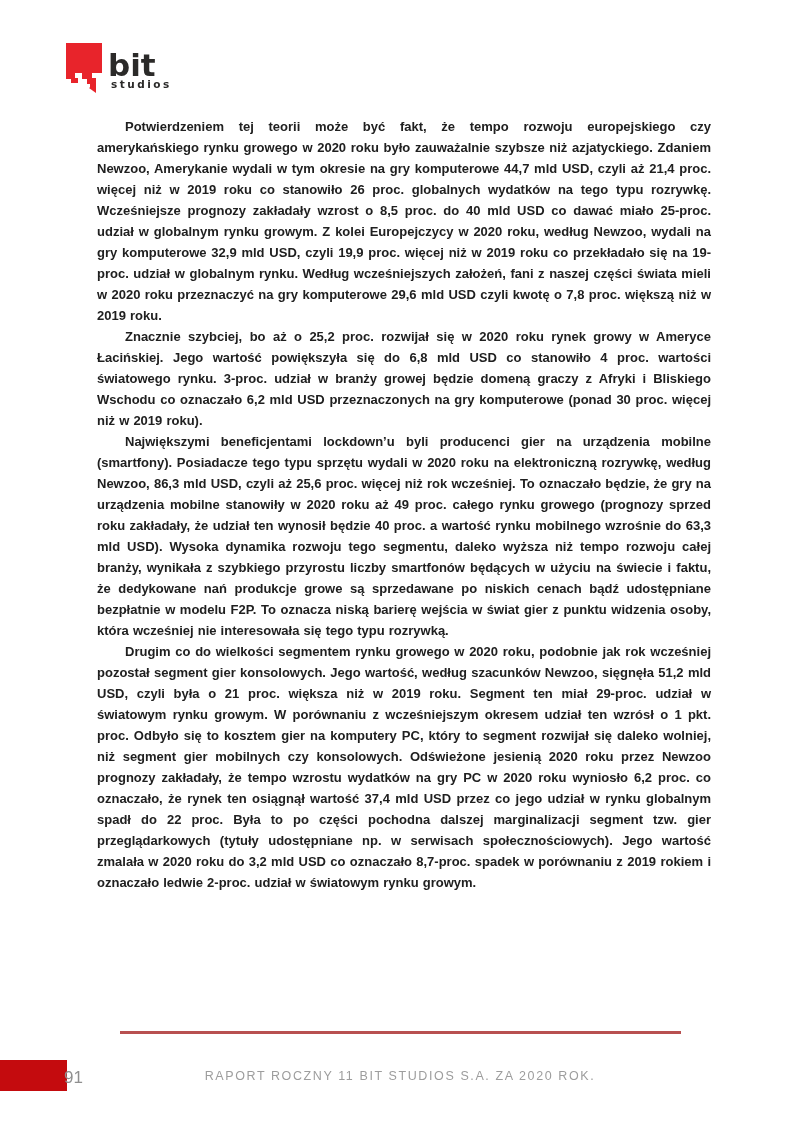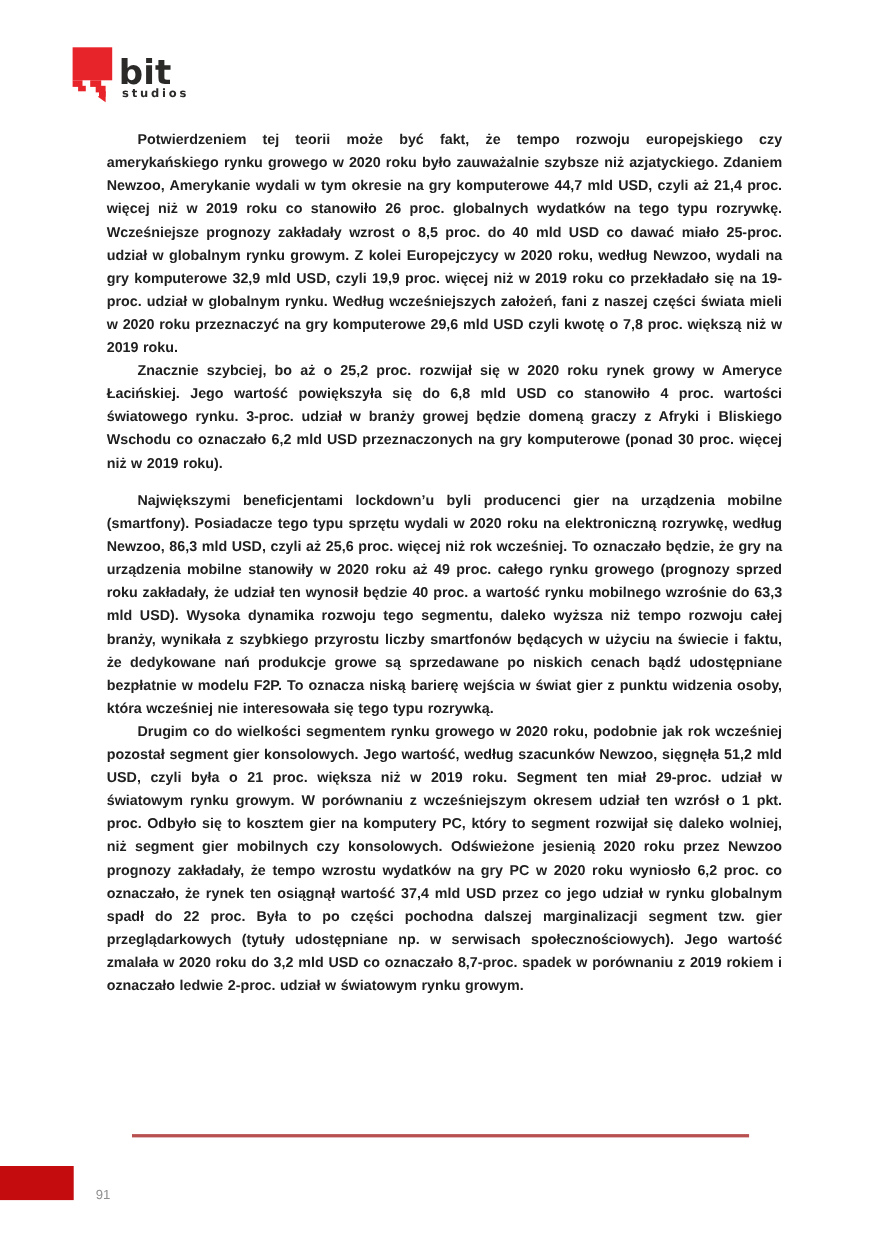--- a/index.html
+++ b/index.html
@@ -24,41 +24,40 @@
   .content p {
     margin: 0;
     text-align: justify;
     text-indent: 28px;
     font-size: 13px;
     line-height: 21px;
     color: var(--body-text, #202020);
     word-spacing: 0.5px;
     font-weight: bold;
   }
-  .content p.gap-before { margin-top: 13px; }
+  .content p.gap-before { }
 
   
   .footer-divider {
     position: absolute;
     left: 120px; top: 1031px;
     width: 561px; height: 2.5px;
     background: var(--divider-red, #b85050);
   }
   .footer-accent-square {
     position: absolute;
     left: 0; top: 1060px;
     width: 67px; height: 31px;
     background: var(--footer-square-red, #c40b0e);
   }
   .page-number {
     position: absolute;
-    left: 87px; top: 1068px;
-    font-size: 12px;
+    left: 64px; top: 1068px;
+    font-size: 17px;
     color: var(--page-number-color, #8f8f8f);
-    margin-top: 11px;
   }
   .footer-title {
     position: absolute;
     left: 0; top: 1069px; width: 800px;
     text-align: center;
     font-size: 12.5px;
     letter-spacing: 1.6px;
     color: var(--footer-text, #9d9d9d);
   }
 </style>
@@ -86,14 +85,15 @@
   <div class="content">
     <p>Potwierdzeniem tej teorii może być fakt, że tempo rozwoju europejskiego czy amerykańskiego rynku growego w 2020 roku było zauważalnie szybsze niż azjatyckiego. Zdaniem Newzoo, Amerykanie wydali w tym okresie na gry komputerowe 44,7 mld USD, czyli aż 21,4 proc. więcej niż w 2019 roku co stanowiło 26 proc. globalnych wydatków na tego typu rozrywkę. Wcześniejsze prognozy zakładały wzrost o 8,5 proc. do 40 mld USD co dawać miało 25-proc. udział w globalnym rynku growym. Z kolei Europejczycy w 2020 roku, według Newzoo, wydali na gry komputerowe 32,9 mld USD, czyli 19,9 proc. więcej niż w 2019 roku co przekładało się na 19-proc. udział w globalnym rynku. Według wcześniejszych założeń, fani z naszej części świata mieli w 2020 roku przeznaczyć na gry komputerowe 29,6 mld USD czyli kwotę o 7,8 proc. większą niż w 2019 roku.</p>
     <p>Znacznie szybciej, bo aż o 25,2 proc. rozwijał się w 2020 roku rynek growy w Ameryce Łacińskiej. Jego wartość powiększyła się do 6,8 mld USD co stanowiło 4 proc. wartości światowego rynku. 3-proc. udział w branży growej będzie domeną graczy z Afryki i Bliskiego Wschodu co oznaczało 6,2 mld USD przeznaczonych na gry komputerowe (ponad 30 proc. więcej niż w 2019 roku).</p>
     <p class="gap-before">Największymi beneficjentami lockdown’u byli producenci gier na urządzenia mobilne (smartfony). Posiadacze tego typu sprzętu wydali w 2020 roku na elektroniczną rozrywkę, według Newzoo, 86,3 mld USD, czyli aż 25,6 proc. więcej niż rok wcześniej.  To oznaczało będzie, że gry na urządzenia mobilne stanowiły w 2020 roku aż 49 proc. całego rynku growego (prognozy sprzed roku zakładały, że udział ten wynosił będzie 40 proc. a wartość rynku mobilnego wzrośnie do 63,3 mld USD). Wysoka dynamika rozwoju tego segmentu, daleko wyższa niż tempo rozwoju całej branży, wynikała z szybkiego przyrostu liczby smartfonów będących w użyciu na świecie i faktu, że dedykowane nań produkcje growe są sprzedawane po niskich cenach bądź udostępniane bezpłatnie w modelu F2P. To oznacza niską barierę wejścia w świat gier z punktu widzenia osoby, która wcześniej nie interesowała się tego typu rozrywką.</p>
     <p>Drugim co do wielkości segmentem rynku growego w 2020 roku, podobnie jak rok wcześniej pozostał segment gier konsolowych. Jego wartość, według szacunków Newzoo, sięgnęła 51,2 mld USD, czyli była o 21 proc. większa niż w 2019 roku. Segment ten miał 29-proc. udział w światowym rynku growym. W porównaniu z wcześniejszym okresem udział ten wzrósł o 1 pkt. proc. Odbyło się to kosztem gier na komputery PC, który to segment rozwijał się daleko wolniej, niż segment gier mobilnych czy konsolowych. Odświeżone jesienią 2020 roku przez Newzoo prognozy zakładały, że tempo wzrostu wydatków na gry PC w 2020 roku wyniosło 6,2 proc. co oznaczało, że rynek ten osiągnął wartość 37,4 mld USD przez co jego udział w rynku globalnym spadł do 22 proc. Była to po części pochodna dalszej marginalizacji segment tzw. gier przeglądarkowych (tytuły udostępniane np. w serwisach społecznościowych). Jego wartość zmalała w 2020 roku do 3,2 mld USD co oznaczało 8,7-proc. spadek w porównaniu z 2019 rokiem i oznaczało ledwie 2-proc. udział w światowym rynku growym.</p>
   </div>
 
   <div class="footer-divider"></div>
   <div class="footer-accent-square"></div>
   <div class="page-number">91</div>
+  <div class="footer-title">RAPORT ROCZNY 11 BIT STUDIOS S.A. ZA 2020 ROK.</div>
 
 </div>
 
 </body></html>

